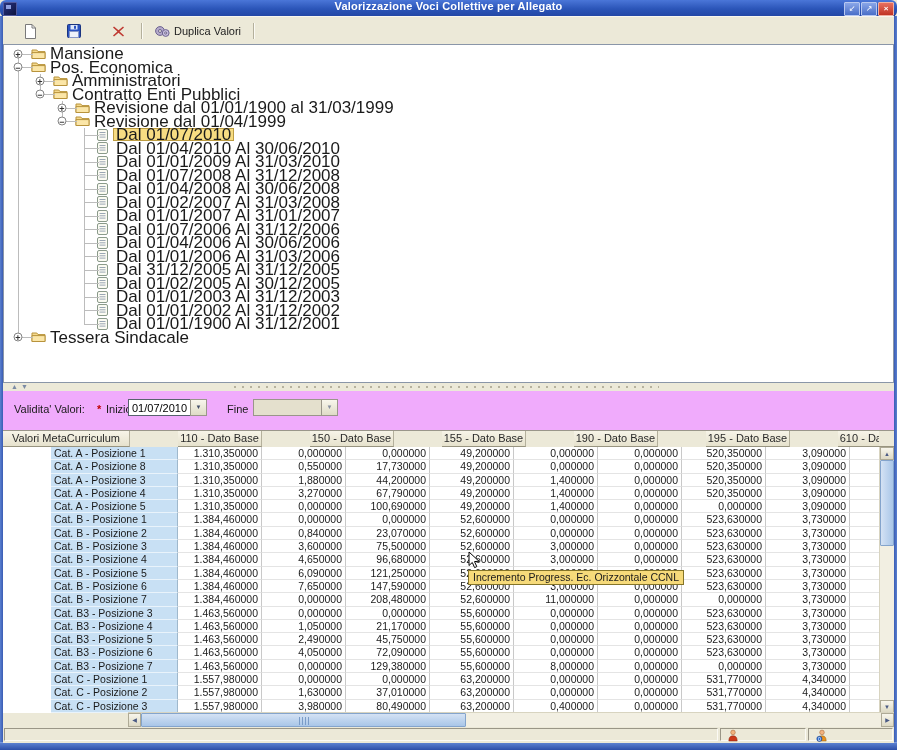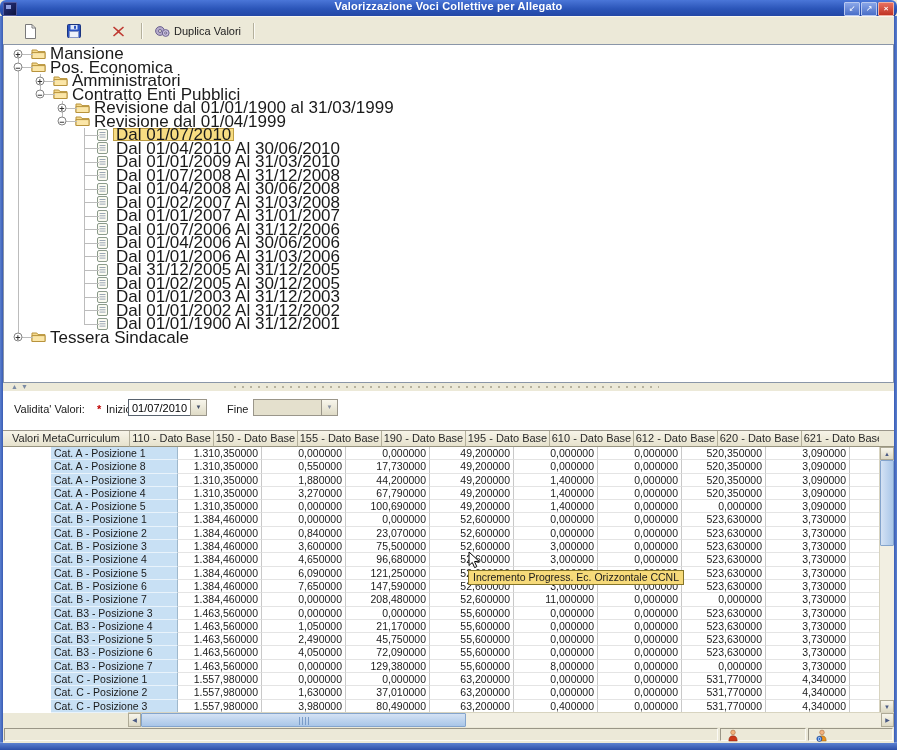--- a/index.html
+++ b/index.html
@@ -42,35 +42,35 @@
     text-align:center;color:#333;z-index:2;box-sizing:border-box;font-weight:bold;}
   .ticon{flex:none;width:16px;height:13px;display:flex;align-items:center;margin-left:1px;}
   .tlabel{font-size:17px;color:#1a1a1a;padding:0 3px;line-height:13px;}
   .trow.sel .tlabel{background:#f7dc82;border:1px solid #bd9d42;padding:0 2px;line-height:11px;}
   
   .splitter{position:absolute;left:3px;top:383px;width:891px;height:8px;background:#ece9d8;}
   .splitgrip{position:absolute;left:231px;top:3px;width:425px;height:2px;
     background:repeating-linear-gradient(90deg,#b6b29e 0 2px,transparent 2px 8px);}
   .splitbtn{position:absolute;top:0;font-size:7px;color:#7a8aa4;line-height:8px;}
   .splitbtn.up{left:8px;} .splitbtn.dn{left:18px;}
-  .validity{position:absolute;left:3px;top:391px;width:891px;height:39px;background:#ffffff;font-size:11px;color:#1a1a1a;}
+  .validity{position:absolute;left:3px;top:391px;width:891px;height:39px;background:#f0abfc;font-size:11px;color:#1a1a1a;}
   .vlabel{position:absolute;top:12px;}
   .lbl-validita{left:11px;} .lbl-star{left:94px;color:#c00000;font-weight:bold;} .lbl-inizio{left:103px;} .lbl-fine{left:224px;}
   .dateinput{position:absolute;left:125px;top:8px;width:56px;height:15px;border:1px solid #58626e;
     background:#fff;font-family:"Liberation Sans",sans-serif;font-size:11px;padding:0 3px;}
   .dropbtn{position:absolute;top:8px;width:17px;height:17px;background:linear-gradient(#f8f6ec,#dfdbc6);
     border:1px solid #9a968a;box-sizing:border-box;font-size:6px;color:#44506a;text-align:center;line-height:15px;}
   .dropbtn.b1{left:187px;}
   .fineinput{position:absolute;left:250px;top:8px;width:62px;height:15px;border:1px solid #9a968a;
     background:#e4e0cd;font-family:"Liberation Sans",sans-serif;font-size:11px;padding:0 3px;}
   .dropbtn.b2{left:318px;color:#8890a0;}
   
   .tablewrap{position:absolute;left:3px;top:430px;width:891px;height:297px;background:#ece9d8;
     border-top:1px solid #9a968a;box-sizing:border-box;}
-  .thead{position:absolute;left:0;top:0;width:876px;height:16px;display:flex;overflow:hidden;}
+  .thead{position:absolute;left:0;top:0;width:876px;height:16px;display:flex;overflow:hidden;gap:48px;}
   .th{flex:none;width:84px;height:16px;line-height:15px;text-align:center;font-size:11px;color:#2a2a2a;
     background:linear-gradient(#f7f4e8,#e6e2cd);border-right:1px solid #b4b09c;border-bottom:1px solid #98947f;box-sizing:border-box;}
   .th.thfirst{width:127px;}
   .corner{position:absolute;right:0;top:0;width:15px;height:16px;background:#ece9d8;border-bottom:1px solid #98947f;box-sizing:border-box;}
   .tbody{position:absolute;left:0;top:16px;width:876px;height:266px;overflow:hidden;background:#fff;}
   .row{display:flex;height:13.3px;margin-left:48px;}
   .td{flex:none;width:84px;height:13.3px;line-height:13px;font-size:10.5px;color:#1a1a1a;
     box-sizing:border-box;border-right:1px solid #c9c9c9;border-bottom:1px solid #e4e4e4;background:#fff;}
   .td.num{text-align:right;padding-right:3px;}
   .td.tdfirst{width:127px;background:#c8e0f4;border-right:1px solid #9fb8cc;border-bottom:1px solid #e9f3fb;padding-left:3px;}

